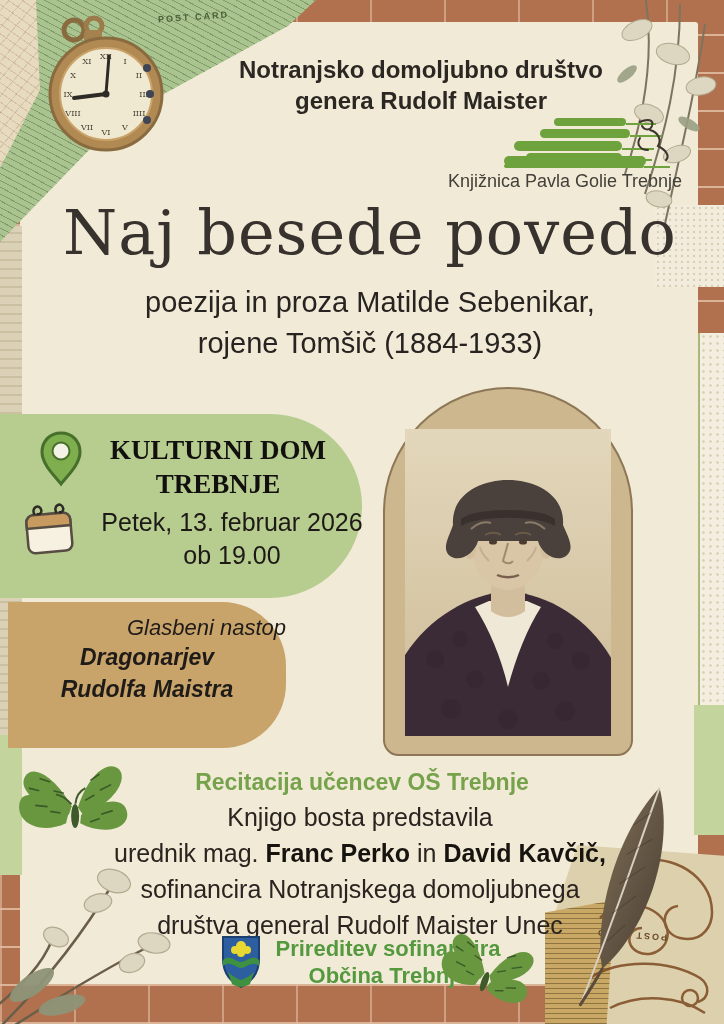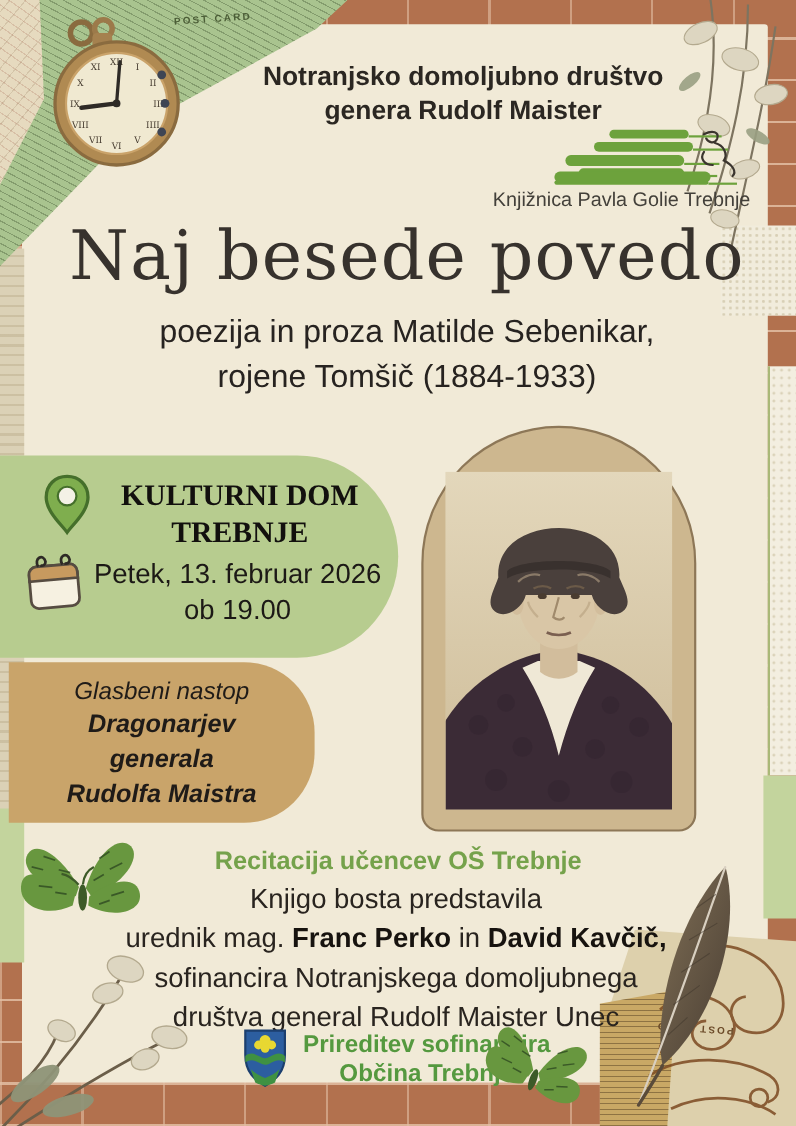--- a/index.html
+++ b/index.html
@@ -42,23 +42,23 @@
   
   .org{left:196px;top:54px;width:450px;z-index:30;text-align:center;font-weight:bold;font-size:24px;line-height:31px;color:#2b2722;}
   .logo-books{left:502px;top:116px;z-index:30;}
   .logo-label{left:448px;top:171px;width:268px;z-index:30;text-align:left;font-size:18px;color:#43403a;}
   .title{left:40px;top:196px;width:660px;z-index:30;text-align:center;font-family:"DejaVu Serif",serif;font-weight:normal;font-size:62px;color:#37322d;letter-spacing:1px;}
   .subtitle{left:40px;top:282px;width:660px;z-index:30;text-align:center;font-size:29px;line-height:41px;color:#272320;}
   .greenbox{left:0;top:414px;width:362px;height:184px;z-index:30;background:#b7cc8f;border-radius:0 95px 95px 0;}
   .pin{position:absolute;left:40px;top:17px;}
   .venue{position:absolute;left:85px;top:19px;width:266px;text-align:center;font-weight:bold;font-size:27px;line-height:34px;color:#12100e;font-family:Liberation Serif, serif;}
   .cal{position:absolute;left:22px;top:86px;}
-  .date{position:absolute;left:76px;top:92px;width:280px;text-align:center;font-size:25px;line-height:33px;color:#1c1916;}
+  .date{position:absolute;left:92px;top:92px;width:280px;text-align:center;font-size:25px;line-height:33px;color:#1c1916;}
   .tanbox{left:8px;top:602px;width:278px;height:146px;z-index:30;background:#c9a46a;border-radius:0 64px 64px 0;text-align:center;color:#1f1b18;}
-  .tan-label{margin-top:13px;font-style:italic;font-size:22px;}
+  .tan-label{margin-top:13px;font-style:italic;font-size:22px;text-align:right;}
   .tan-line{font-style:italic;font-weight:bold;font-size:23px;line-height:32px;}
   .arch{left:383px;top:387px;width:250px;height:369px;z-index:30;background:#cdb78f;border:2px solid #8d7757;border-radius:127px 127px 16px 16px;box-sizing:border-box;}
   .photo{position:absolute;left:20px;top:40px;right:20px;bottom:18px;overflow:hidden;background:linear-gradient(180deg,#e2d6ba,#cfbd99);}
   .recitation{left:52px;top:769px;width:620px;z-index:30;text-align:center;font-weight:bold;font-size:23px;color:#75a24b;}
   .presenters{left:30px;top:799px;width:660px;z-index:30;text-align:center;font-size:25px;line-height:36px;color:#29241f;}
   .presenters b{font-weight:bold;color:#17130f;}
   .footer{left:120px;top:934px;width:480px;z-index:30;display:flex;justify-content:center;align-items:center;gap:14px;}
   .footer-text{text-align:center;font-weight:bold;font-size:22px;line-height:27px;color:#55993f;}
   
   .watch{left:32px;top:12px;z-index:23;}
@@ -197,21 +197,20 @@
     </svg>
     <div class="date">
       <div>Petek, 13. februar 2026</div>
       <div>ob 19.00</div>
     </div>
   </div>
 
   <div class="abs tanbox">
     <div class="tan-label">Glasbeni nastop</div>
     <div class="tan-line">Dragonarjev</div>
-    <div class="tan-line">generala</div>
     <div class="tan-line">Rudolfa Maistra</div>
   </div>
 
   <div class="abs arch">
     <div class="photo">
       <svg width="206" height="311" viewBox="0 0 206 311" preserveAspectRatio="none">
         <defs>
           <linearGradient id="sep" x1="0" y1="0" x2="0" y2="1">
             <stop offset="0" stop-color="#e3d7bb"></stop>
               <stop offset="1" stop-color="#cdbb97"></stop>

